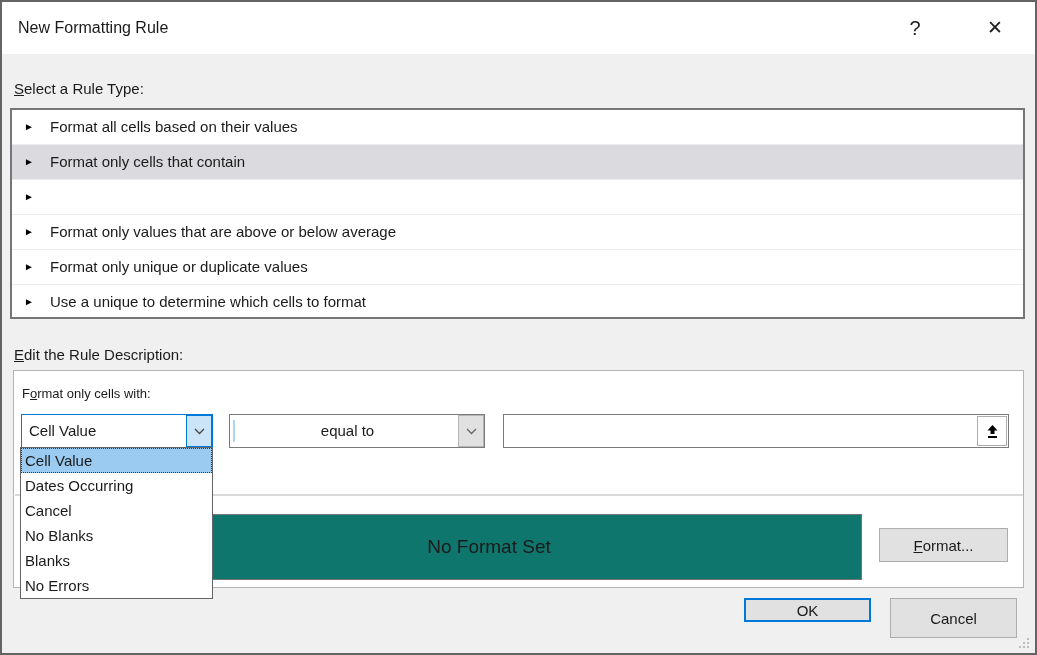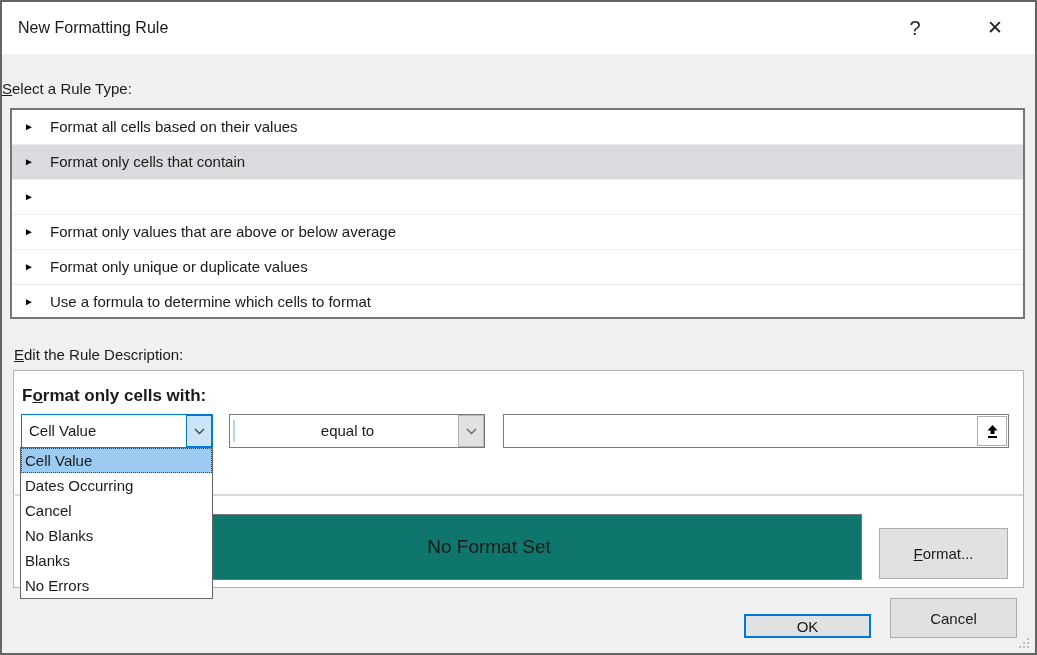--- a/index.html
+++ b/index.html
@@ -33,21 +33,21 @@
     display:flex;align-items:center;font-size:15px;
   }
   .rule-row:last-child{border-bottom:none;}
   .rule-row.selected{background:#dbdbdf;}
   .rule-arrow{width:18px;margin-left:12px;margin-right:8px;font-size:10px;color:#000;flex:none;line-height:34px;}
   
   .panel{
     position:absolute;left:11px;top:368px;width:1011px;height:218px;
     box-sizing:border-box;border:1px solid #b3b3b3;background:#fff;
   }
-  .panel-subtitle{position:absolute;left:8px;top:15px;font-size:17px;font-weight:bold;}
+  .panel-subtitle{position:absolute;left:8px;top:15px;font-size:13px;font-weight:normal;}
   .combo{
     position:absolute;top:43px;height:34px;box-sizing:border-box;background:#fff;
     display:flex;align-items:stretch;font-size:15px;
   }
   .combo-text{flex:1;line-height:32px;padding-left:7px;white-space:nowrap;overflow:hidden;position:relative;}
   .combo-btn{width:26px;flex:none;display:flex;align-items:center;justify-content:center;box-sizing:border-box;}
   .combo.focused{border:1px solid #0078d7;}
   .combo.focused .combo-btn{background:#cce4f7;border:1px solid #0078d7;}
   .combo.normal{border:1px solid #7a7a7a;}
   .combo.normal .combo-btn{background:#e1e1e1;border:1px solid #b5b5b5;}
@@ -68,23 +68,23 @@
   .preview-box{
     position:absolute;left:102px;top:143px;width:746px;height:66px;box-sizing:border-box;
     border:1px solid #767676;background:#0f766e;
     display:flex;align-items:center;justify-content:center;font-size:19px;
   }
   .btn{
     box-sizing:border-box;background:#e1e1e1;border:1px solid #adadad;
     font-family:"Liberation Sans",sans-serif;font-size:15px;color:#1a1a1a;
     display:flex;align-items:center;justify-content:center;cursor:default;
   }
-  .format-btn{position:absolute;left:865px;top:157px;width:129px;height:51px;}
-  
-  .ok-btn{position:absolute;left:742px;top:596px;width:127px;height:24px;border:2px solid #0078d7;margin-top:16px;}
+  .format-btn{position:absolute;left:865px;top:157px;width:129px;height:34px;}
+  
+  .ok-btn{position:absolute;left:742px;top:596px;width:127px;height:24px;border:2px solid #0078d7;}
   .cancel-btn{position:absolute;left:888px;top:596px;width:127px;height:40px;}
   
   .dropdown{
     position:absolute;left:18px;top:445px;width:193px;box-sizing:border-box;
     border:1px solid #646464;background:#fff;z-index:10;
   }
   .dd-item{height:25px;line-height:25px;padding-left:4px;font-size:15px;white-space:nowrap;}
   .dd-item.selected{background:#9bcbf0;outline:1px dotted #3a3a3a;outline-offset:-1px;}
   
   .grip{position:absolute;right:4px;bottom:3px;width:14px;height:14px;}
@@ -93,21 +93,21 @@
 <body>
 
 <div class="dialog">
 
   <div class="titlebar">
     <span class="title-text">New Formatting Rule</span>
     <span class="tb-btn help-btn"><span>?</span></span>
     <span class="tb-btn close-btn"><span>✕</span></span>
   </div>
 
-  <div class="sec-label" style="left:0;top:78px;"><span class="u">S</span><span>elect a Rule Type:</span></div>
+  <div class="sec-label" style="left:12px;top:78px;"><span class="u">S</span><span>elect a Rule Type:</span></div>
 
   <div class="listbox">
     <div class="rule-row">
       <span class="rule-arrow">►</span>
       <span>Format all cells based on their values</span>
     </div>
     <div class="rule-row selected">
       <span class="rule-arrow">►</span>
       <span>Format only cells that contain</span>
     </div>
@@ -117,21 +117,21 @@
     <div class="rule-row">
       <span class="rule-arrow">►</span>
       <span>Format only values that are above or below average</span>
     </div>
     <div class="rule-row">
       <span class="rule-arrow">►</span>
       <span>Format only unique or duplicate values</span>
     </div>
     <div class="rule-row">
       <span class="rule-arrow">►</span>
-      <span>Use a formula to determine which cells to format</span>
+      <span>Use a unique to determine which cells to format</span>
     </div>
   </div>
 
   <div class="sec-label" style="left:12px;top:344px;"><span class="u">E</span><span>dit the Rule Description:</span></div>
 
   <div class="panel">
     <div class="panel-subtitle"><span>F</span><span class="u">o</span><span>rmat only cells with:</span></div>
 
     <div class="combo focused" style="left:7px;width:192px;">
       <span class="combo-text">Cell Value</span>

